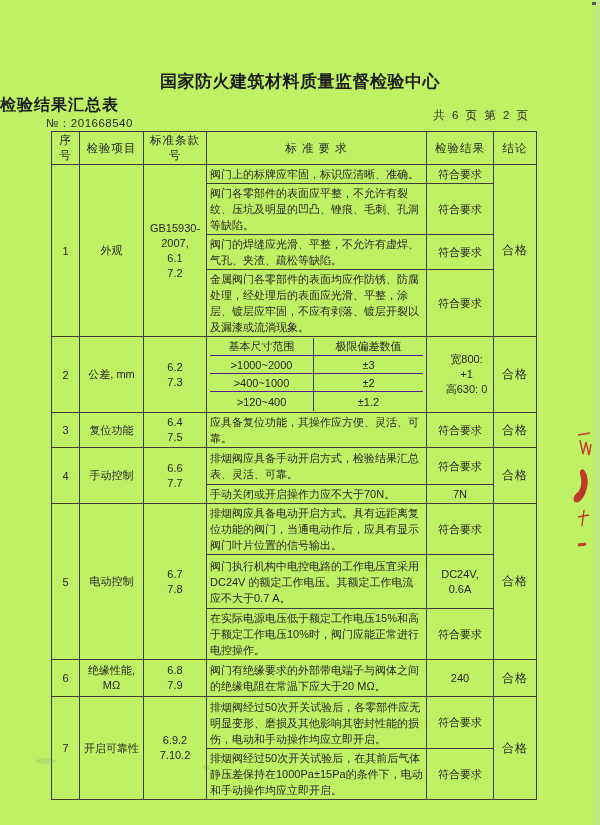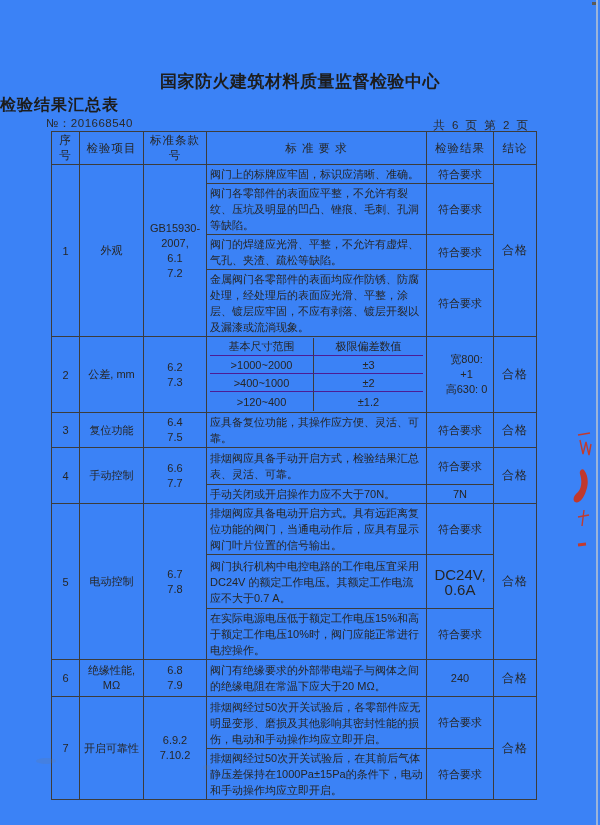--- a/index.html
+++ b/index.html
@@ -1,34 +1,34 @@
 <!DOCTYPE html>
 <html><head>
 <meta charset="utf-8">
 <style>
   html,body{margin:0;padding:0;}
   body{background:#e9e9e7;font-family:"Liberation Sans","DejaVu Sans",sans-serif;}
   .sheet{
-    position:relative;width:600px;height:825px;background:#3b82f6;overflow:hidden;
+    position:relative;width:600px;height:825px;background:#bef264;overflow:hidden;
     color:#222;
     text-decoration:underline;
   }
   .title{
     position:absolute;top:70px;left:0;width:600px;text-align:center;
     font-size:17px;font-weight:bold;letter-spacing:.5px;color:#1d1d1d;
   }
   .subtitle{
     position:absolute;top:95px;left:0;width:600px;text-align:left;
     font-size:16px;font-weight:bold;letter-spacing:1px;color:#1d1d1d;
   }
   .report-no{
     position:absolute;top:116px;left:46px;font-size:11.5px;color:#2a2a2a;letter-spacing:.5px;
   }
   .pagination{
-    position:absolute;top:118px;right:70px;font-size:11.5px;color:#2a2a2a;letter-spacing:2px;
+    position:absolute;top:108px;right:70px;font-size:11.5px;color:#2a2a2a;letter-spacing:2px;
   }
   table.main{
     position:absolute;top:131px;left:51px;width:485px;
     border-collapse:collapse;table-layout:fixed;
     font-size:11px;color:#262626;
   }
   table.main td,table.main th{
     border:1px solid #3c3c3c;padding:1px 3px;vertical-align:middle;
     font-weight:normal;overflow:hidden;
   }
@@ -160,21 +160,21 @@
       <td class="center" rowspan="3">5</td>
       <td class="center" rowspan="3">电动控制</td>
       <td class="prelines" rowspan="3">6.7
 7.8</td>
       <td class="req">排烟阀应具备电动开启方式。具有远距离复位功能的阀门，当通电动作后，应具有显示阀门叶片位置的信号输出。</td>
       <td class="res">符合要求</td>
       <td class="concl" rowspan="3">合格</td>
     </tr>
     <tr style="height:54px">
       <td class="req">阀门执行机构中电控电路的工作电压宜采用 DC24V 的额定工作电压。其额定工作电流应不大于0.7 A。</td>
-      <td class="res" style="font-size:15px;">DC24V, 0.6A</td>
+      <td class="res" style="font-size:11px;">DC24V, 0.6A</td>
     </tr>
     <tr style="height:46px">
       <td class="req">在实际电源电压低于额定工作电压15%和高于额定工作电压10%时，阀门应能正常进行电控操作。</td>
       <td class="res">符合要求</td>
     </tr>
 
     <tr style="height:37px">
       <td class="center">6</td>
       <td class="prelines">绝缘性能,
 MΩ</td>

